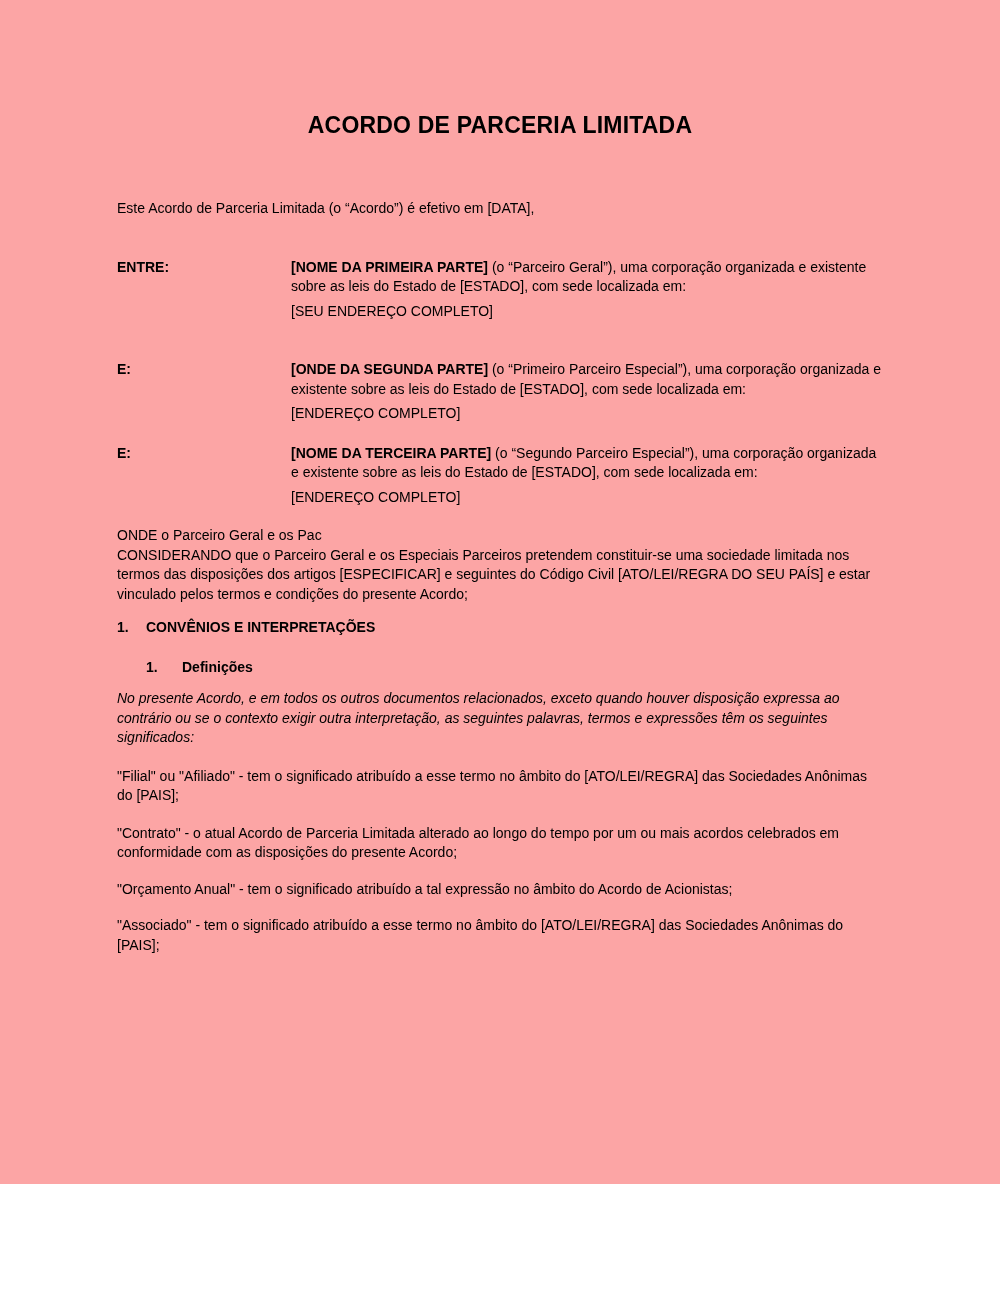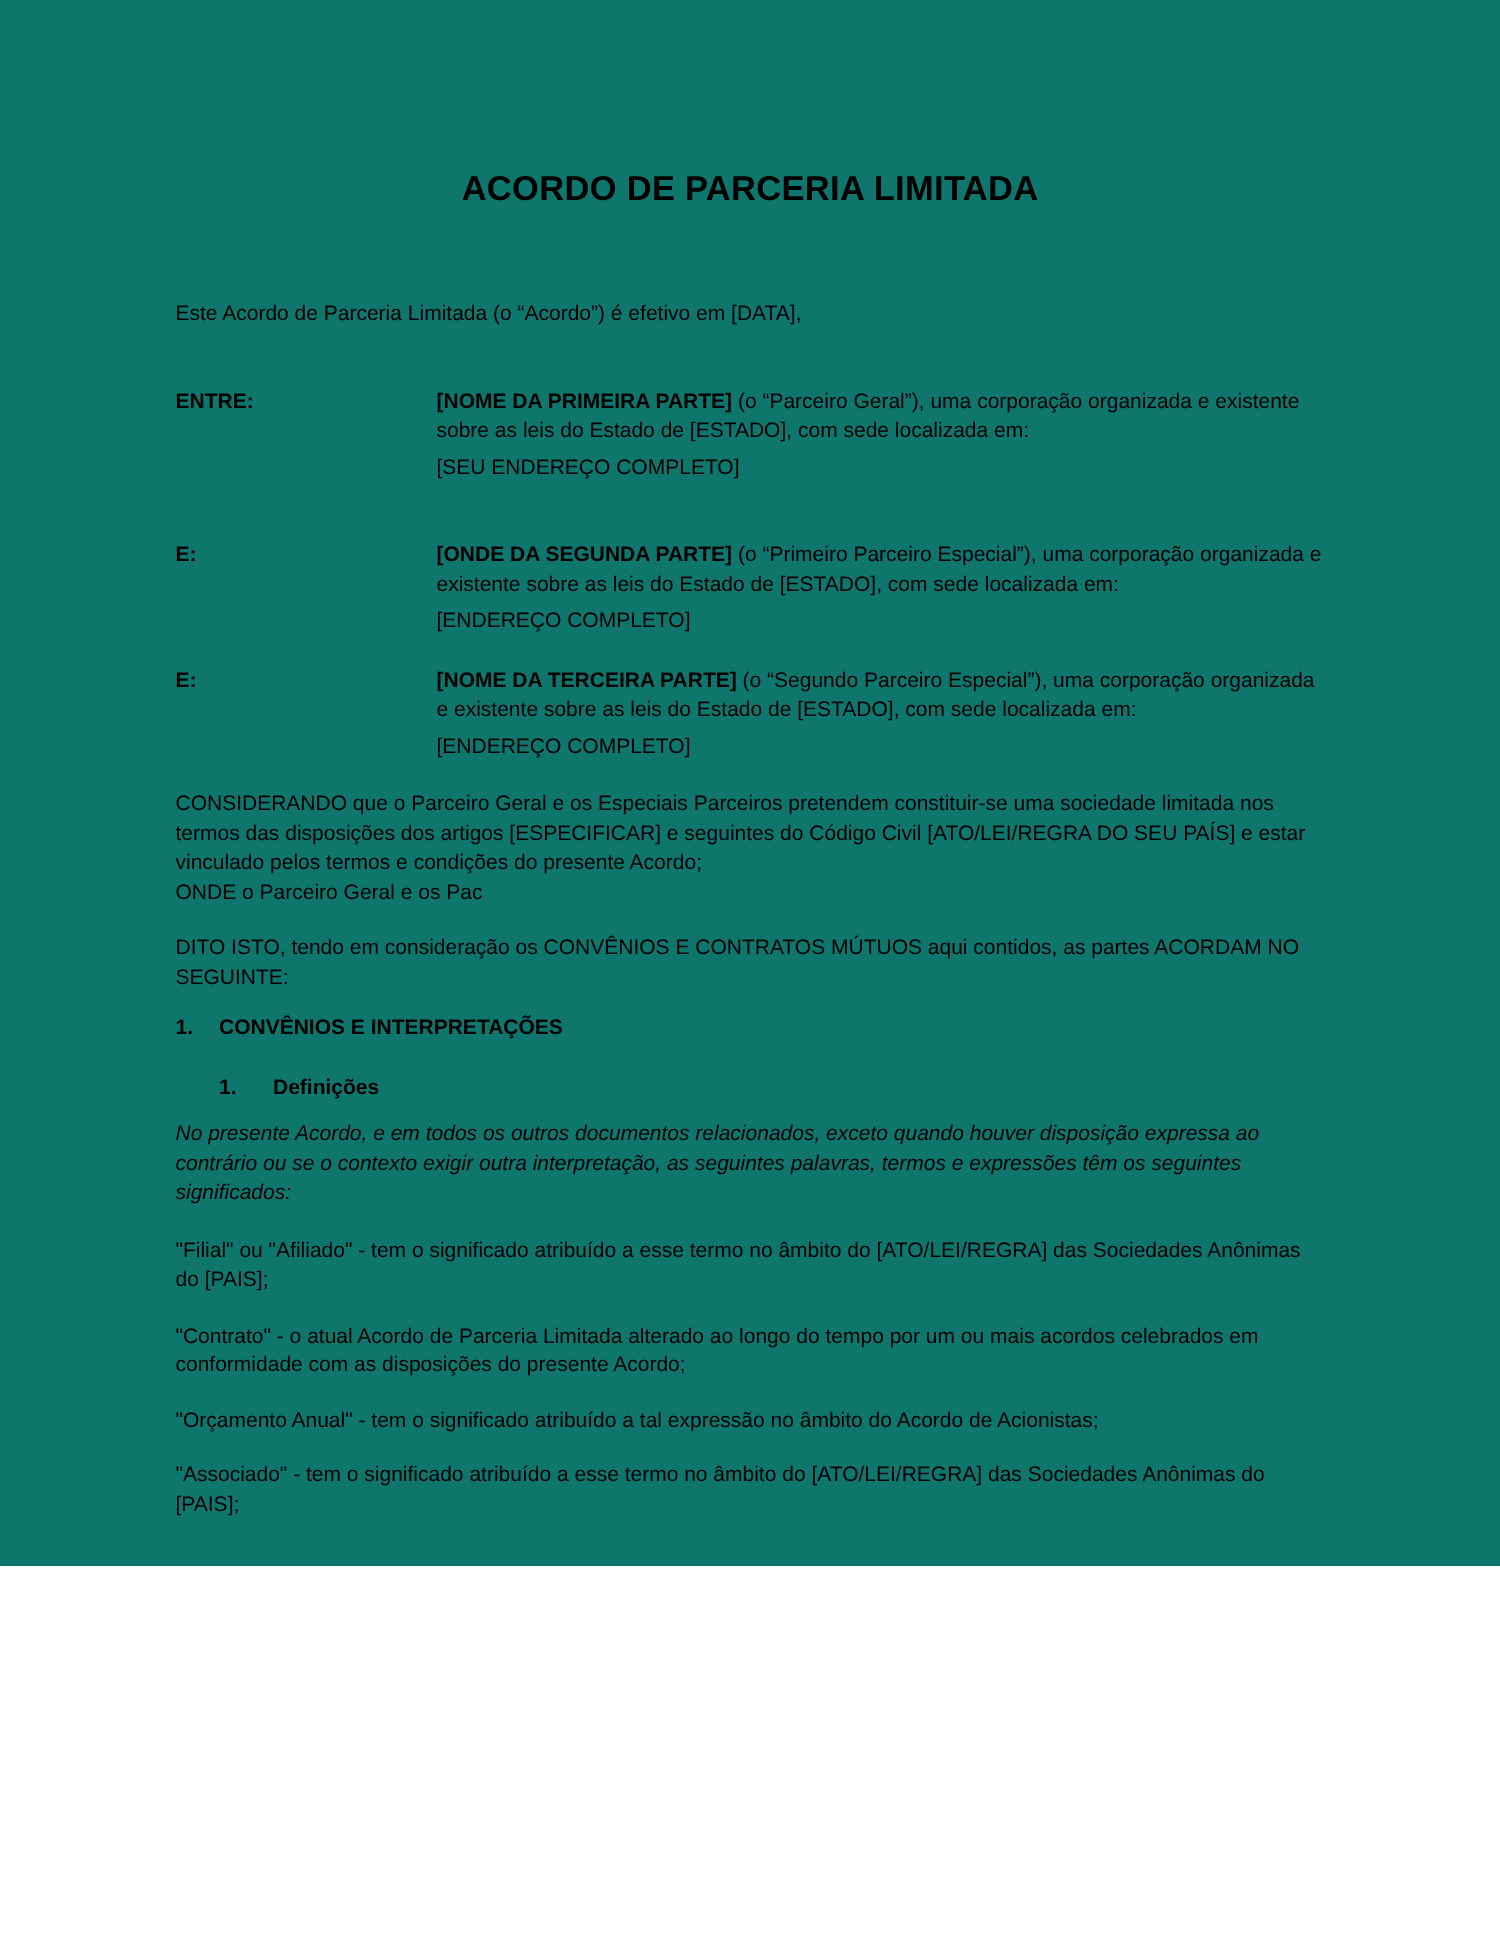--- a/index.html
+++ b/index.html
@@ -1,21 +1,21 @@
 <!DOCTYPE html>
 <html><head>
 <meta charset="utf-8">
 <style>
   * { margin: 0; padding: 0; box-sizing: border-box; }
   html, body { background: #ffffff; }
   .page {
     position: relative;
     width: 1000px;
-    height: 1044px;
-    background: #0f766e;
+    height: 1184px;
+    background: #fca5a5;
     color: #000000;
     font-family: "Liberation Sans", sans-serif;
     font-size: 14px;
     line-height: 19.5px;
     overflow: hidden;
   }
   .content {
     position: absolute;
     left: 117px;
     top: 0;
@@ -95,25 +95,24 @@
     <div class="party party-e2">
       <div class="party-label">E:</div>
       <div class="party-body">
         <p><b>[NOME DA TERCEIRA PARTE]</b><span> (o “Segundo Parceiro Especial”), uma corporação organizada e existente sobre as leis do Estado de [ESTADO], com sede localizada em:</span></p>
         <p class="party-address">[ENDEREÇO COMPLETO]</p>
       </div>
     </div>
 
 
     <div class="considerations-body">
+      <div>ONDE o Parceiro Geral e os Pac</div>
       <div>CONSIDERANDO que o Parceiro Geral e os Especiais Parceiros pretendem constituir-se uma sociedade limitada nos termos das disposições dos artigos [ESPECIFICAR] e seguintes do Código Civil [ATO/LEI/REGRA DO SEU PAÍS] e estar vinculado pelos termos e condições do presente Acordo;</div>
-      <div>ONDE o Parceiro Geral e os Pac</div>
     </div>
 
-    <p class="dito">DITO ISTO, tendo em consideração os CONVÊNIOS E CONTRATOS MÚTUOS aqui contidos, as partes ACORDAM NO SEGUINTE:</p>
 
     <div class="h1">
       <span>1.</span>
       <span>CONVÊNIOS E INTERPRETAÇÕES</span>
     </div>
 
     <div class="h2">
       <span>1.</span>
       <span>Definições</span>
     </div>

